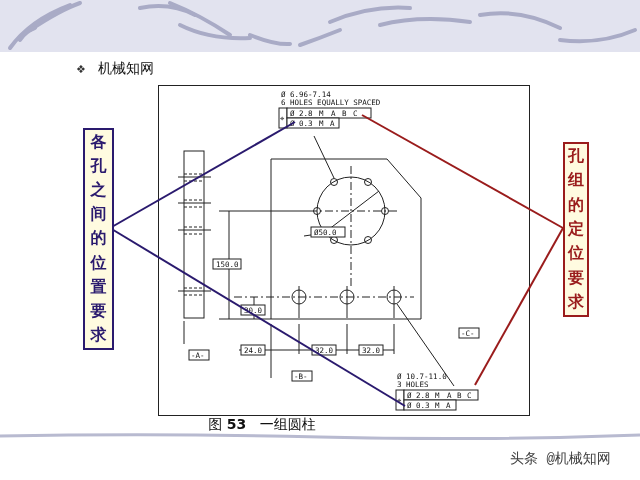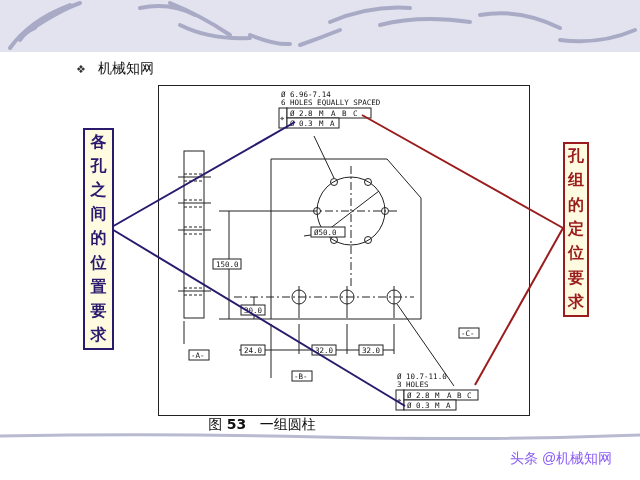--- a/index.html
+++ b/index.html
@@ -8,21 +8,21 @@
   .banner svg{position:absolute;left:0;top:0;}
   .footer-band{position:absolute;left:0;top:432px;width:640px;height:8px;}
   .heading{position:absolute;left:76px;top:60px;font-family:"DejaVu Serif",serif;font-size:14px;color:#111;display:flex;align-items:center;gap:12px;}
   .heading .bullet{font-size:11px;color:#333;}
   .drawing{position:absolute;left:158px;top:85px;width:370px;height:329px;border:1.5px solid #222;background:#fff;}
   .caption{position:absolute;left:0;width:524px;top:416px;text-align:center;font-family:"DejaVu Serif",serif;font-size:14px;color:#111;}
   .caption b{font-family:"DejaVu Sans",sans-serif;}
   .side-box{position:absolute;background:#fffbe0;display:flex;flex-direction:column;align-items:center;justify-content:space-around;font-family:"DejaVu Sans",sans-serif;font-weight:bold;font-size:16px;}
   .left-box{left:83px;top:128px;width:27px;height:218px;border:2px solid #2a1a6e;color:#2a1a6e;}
   .right-box{left:563px;top:142px;width:22px;height:171px;border:2px solid #9a1c1c;color:#9a1c1c;}
-  .watermark{position:absolute;left:510px;top:450px;font-size:14px;color:#8b5cf6;font-family:Liberation Sans, sans-serif;}
+  .watermark{position:absolute;left:510px;top:450px;font-size:14px;color:#404040;font-family:Liberation Mono, monospace;}
   svg text{font-family:"DejaVu Sans Mono",monospace;}
   .overlay{position:absolute;left:0;top:0;pointer-events:none;}
 </style>
 </head>
 <body>
 
 <div class="banner">
   <svg width="640" height="52">
     <g stroke="#a9abc6" stroke-width="4" fill="none" stroke-linecap="round">
       <path d="M10 48 Q30 20 70 5"></path>

